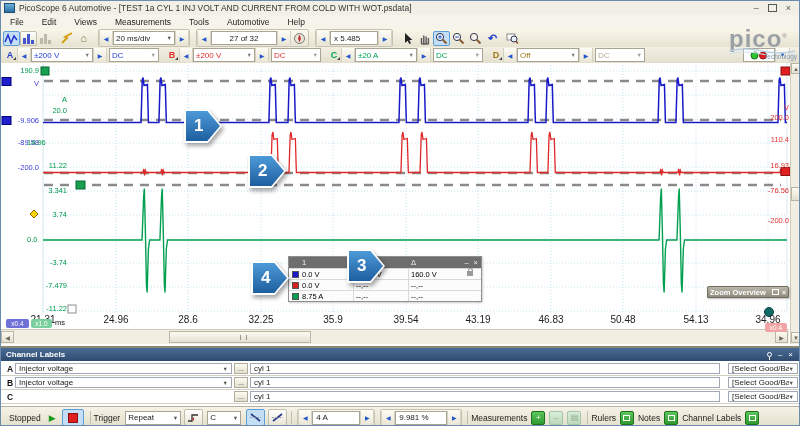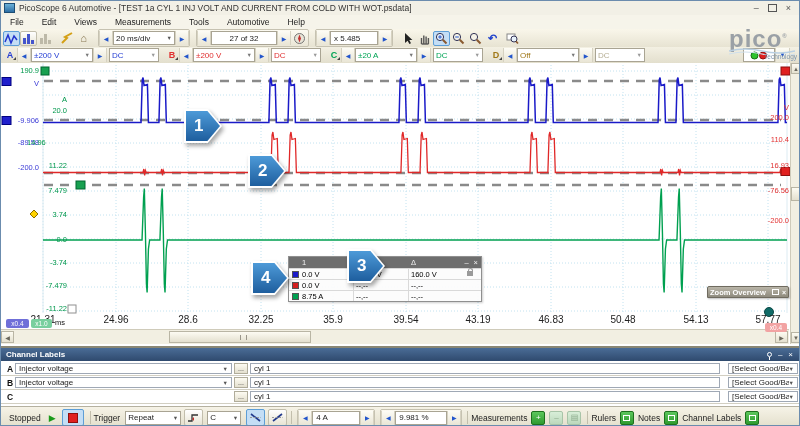--- a/index.html
+++ b/index.html
@@ -528,43 +528,43 @@
 
 <div class="axlbl green" style="top: 66px; left: -2px; width: 40px; text-align: right;">190.9</div>
     <div class="axlbl blue" style="top: 79px; left: -2px; width: 40px; text-align: right;">V</div>
     <div class="axlbl blue" style="top: 116px; left: -2px; width: 40px; text-align: right;">-9.906</div>
     <div class="axlbl blue" style="top: 138px; left: -2px; width: 40px; text-align: right;">-89.58</div>
     <div class="axlbl blue" style="top: 163px; left: -2px; width: 40px; text-align: right;">-200.0</div>
     <div class="axlbl green" style="top: 95px; left: 26px; width: 40px; text-align: right;">A</div>
     <div class="axlbl green" style="top: 106px; left: 26px; width: 40px; text-align: right;">20.0</div>
     <div class="axlbl green" style="top: 138px; left: 26px; width: 40px; text-align: left;">14.96</div>
     <div class="axlbl green" style="top: 161px; left: 26px; width: 40px; text-align: right;">11.22</div>
-    <div class="axlbl green" style="top: 186px; left: 26px; width: 40px; text-align: right;">7.479</div>
+    <div class="axlbl green" style="top: 186px; left: 26px; width: 40px; text-align: right;">3.341</div>
     <div class="axlbl green" style="top: 210px; left: 26px; width: 40px; text-align: right;">3.74</div>
-    <div class="axlbl green" style="top: 235px; left: 26px; width: 40px; text-align: right;">0.0</div>
+    <div class="axlbl green" style="top: 235px; left: 26px; width: 40px; ">0.0</div>
     <div class="axlbl green" style="top: 258px; left: 26px; width: 40px; text-align: right;">-3.74</div>
     <div class="axlbl green" style="top: 281px; left: 26px; width: 40px; text-align: right;">-7.479</div>
     <div class="axlbl green" style="top: 304px; left: 26px; width: 40px; text-align: right;">-11.22</div>
     <div class="axlbl red" style="top: 103px; left: 748px; width: 40px; text-align: right;">V</div>
     <div class="axlbl red" style="top: 113px; left: 748px; width: 40px; text-align: right;">200.0</div>
     <div class="axlbl red" style="top: 135px; left: 748px; width: 40px; text-align: right;">110.4</div>
     <div class="axlbl red" style="top: 161px; left: 748px; width: 40px; text-align: right;">16.93</div>
     <div class="axlbl red" style="top: 186px; left: 748px; width: 40px; text-align: right;">-76.56</div>
     <div class="axlbl red" style="top: 216px; left: 748px; width: 40px; text-align: right;">-200.0</div>
     <div class="xlbl" style="left: 22px;">21.31</div>
     <div class="xlbl" style="left: 95px;">24.96</div>
     <div class="xlbl" style="left: 167px;">28.6</div>
     <div class="xlbl" style="left: 240px;">32.25</div>
     <div class="xlbl" style="left: 312px;">35.9</div>
     <div class="xlbl" style="left: 385px;">39.54</div>
     <div class="xlbl" style="left: 457px;">43.19</div>
     <div class="xlbl" style="left: 530px;">46.83</div>
     <div class="xlbl" style="left: 602px;">50.48</div>
     <div class="xlbl" style="left: 675px;">54.13</div>
-    <div class="xlbl" style="left: 747px;">57.77</div>
+    <div class="xlbl" style="left: 747px;">34.96</div>
     <div class="marker" style="left: 183px; top: 108px;">
       <div class="outer"></div>
       <div class="inner">1</div>
     </div>
     <div class="marker" style="left: 247px; top: 153px;">
       <div class="outer"></div>
       <div class="inner">2</div>
     </div>
     <div class="marker" style="left: 346px; top: 248px;">
       <div class="outer"></div>

